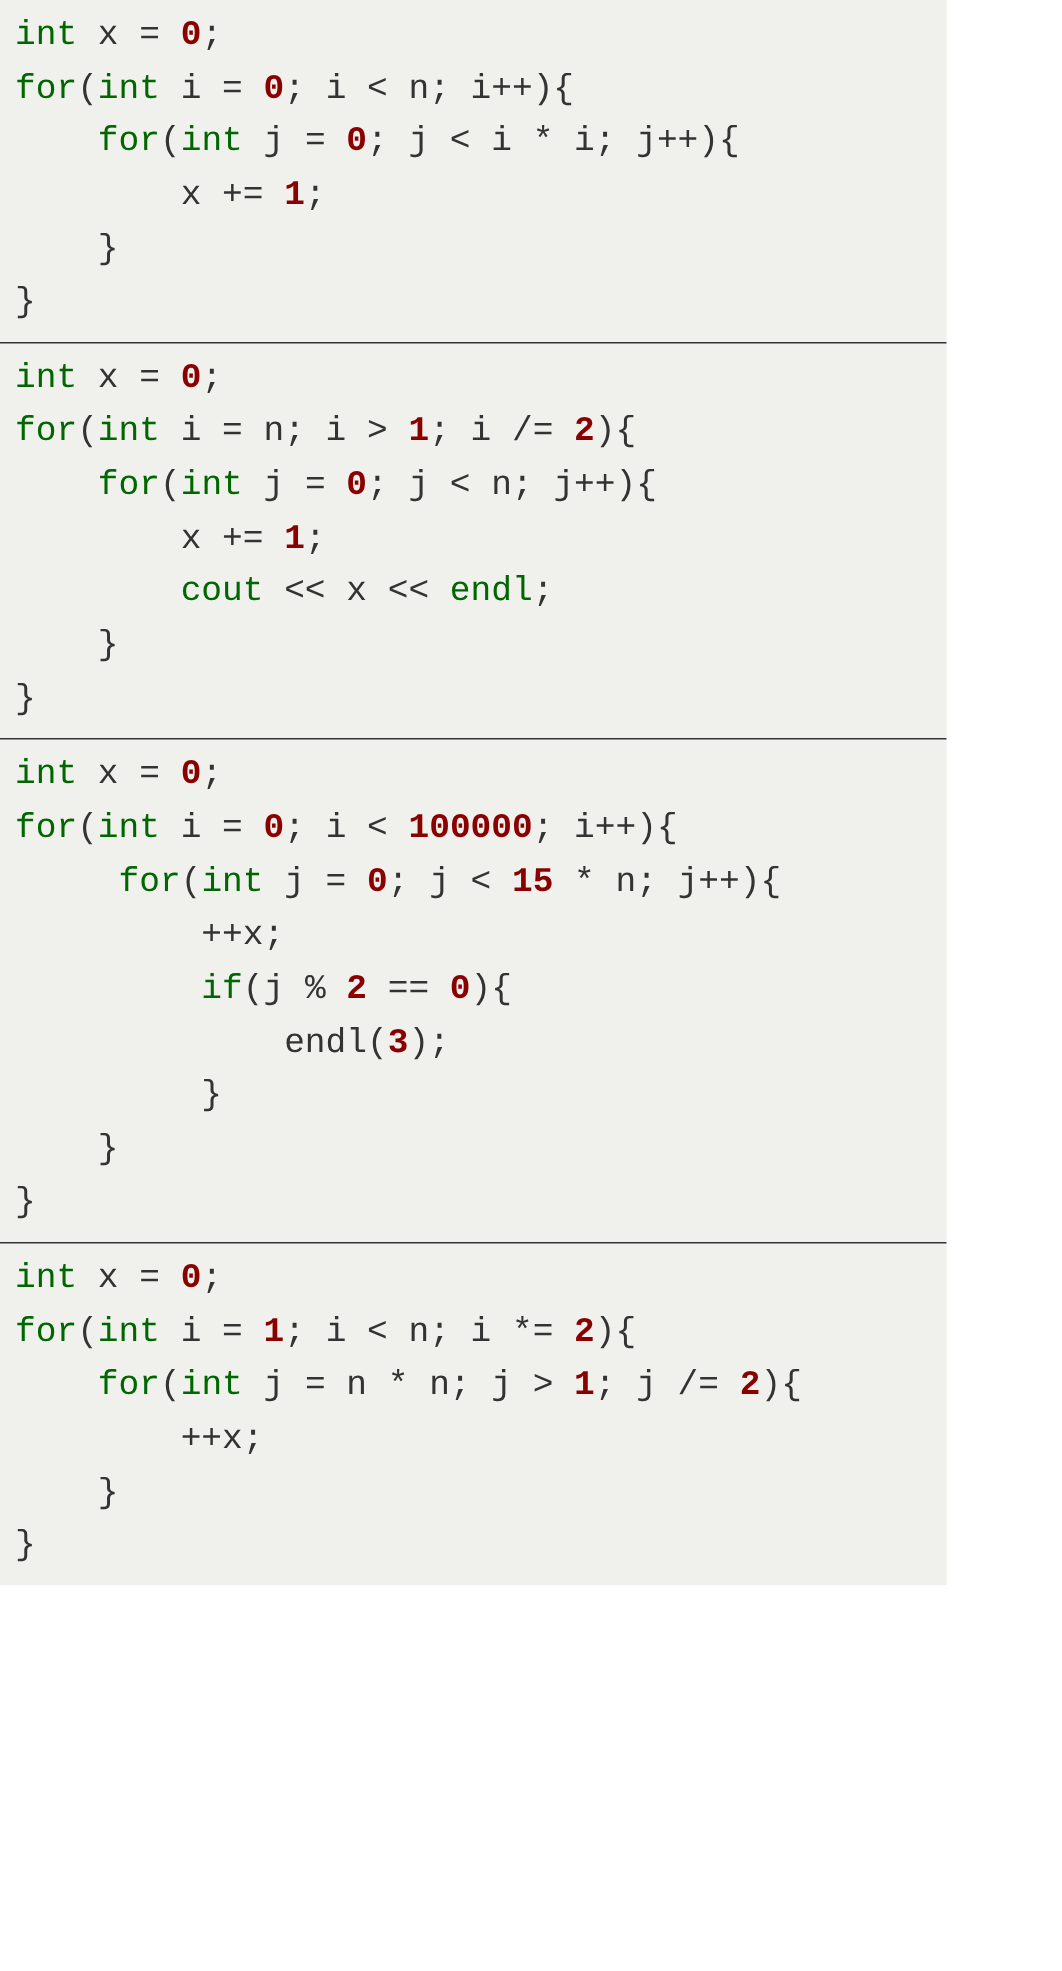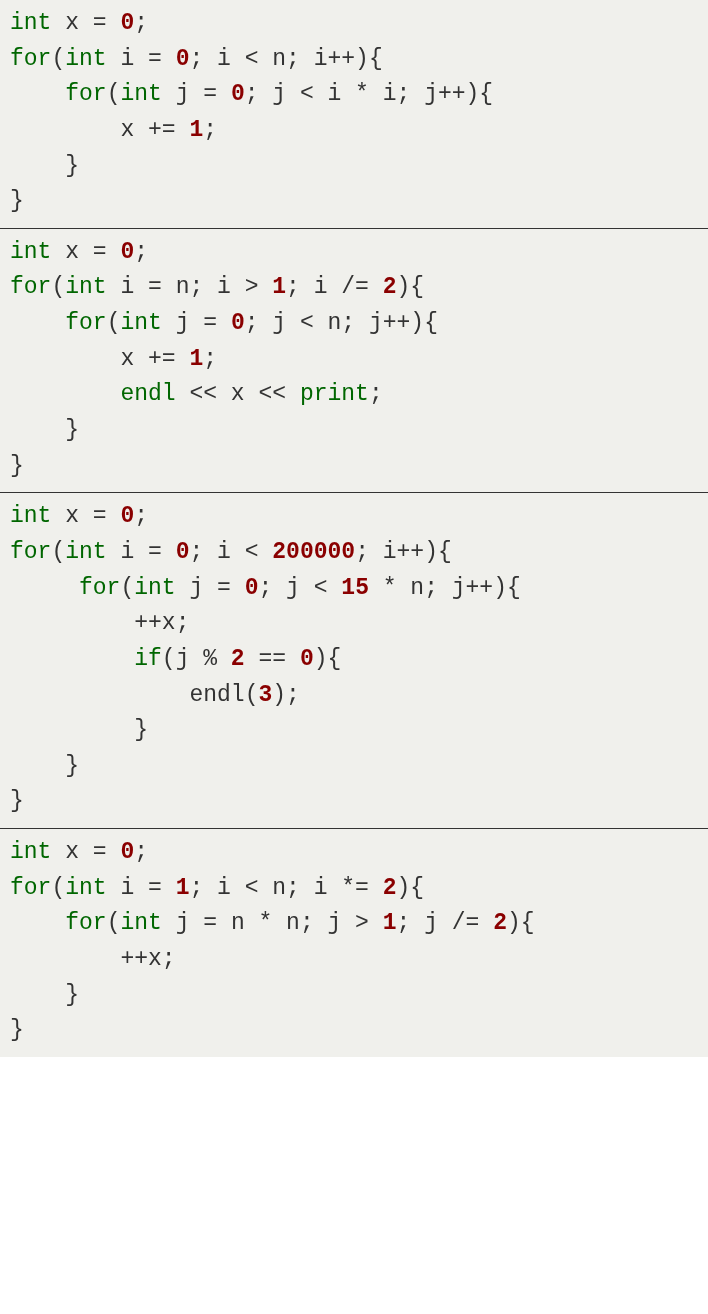--- a/index.html
+++ b/index.html
@@ -1,21 +1,21 @@
 <!DOCTYPE html>
 <html><head>
 <meta charset="utf-8">
 <style>
   html, body {
     margin: 0;
     padding: 0;
     background: #ffffff;
   }
   .page {
-    width: 708px;
+    width: 631px;
     background: #f0f0ec;
     font-family: Consolas, "Courier New", monospace;
     font-size: 23px;
     line-height: 1.55;
     color: #333333;
   }
   .block {
     padding: 6px 10px 8px 10px;
     border-bottom: 1px solid #333333;
   }
@@ -41,27 +41,27 @@
 <span class="text">    </span><span class="kw">for</span><span class="text">(</span><span class="kw">int</span><span class="text"> j = </span><span class="num">0</span><span class="text">; j &lt; i * i; j++){</span>
 <span class="text">        x += </span><span class="num">1</span><span class="text">;</span>
 <span class="text">    }</span>
 <span class="text">}</span></pre>
     </div>
     <div class="block">
       <pre><span class="kw">int</span><span class="text"> x = </span><span class="num">0</span><span class="text">;</span>
 <span class="kw">for</span><span class="text">(</span><span class="kw">int</span><span class="text"> i = n; i &gt; </span><span class="num">1</span><span class="text">; i /= </span><span class="num">2</span><span class="text">){</span>
 <span class="text">    </span><span class="kw">for</span><span class="text">(</span><span class="kw">int</span><span class="text"> j = </span><span class="num">0</span><span class="text">; j &lt; n; j++){</span>
 <span class="text">        x += </span><span class="num">1</span><span class="text">;</span>
-<span class="text">        </span><span class="kw">endl</span><span class="text"> &lt;&lt; x &lt;&lt; </span><span class="kw">print</span><span class="text">;</span>
+<span class="text">        </span><span class="kw">cout</span><span class="text"> &lt;&lt; x &lt;&lt; </span><span class="kw">endl</span><span class="text">;</span>
 <span class="text">    }</span>
 <span class="text">}</span></pre>
     </div>
     <div class="block">
       <pre><span class="kw">int</span><span class="text"> x = </span><span class="num">0</span><span class="text">;</span>
-<span class="kw">for</span><span class="text">(</span><span class="kw">int</span><span class="text"> i = </span><span class="num">0</span><span class="text">; i &lt; </span><span class="num">200000</span><span class="text">; i++){</span>
+<span class="kw">for</span><span class="text">(</span><span class="kw">int</span><span class="text"> i = </span><span class="num">0</span><span class="text">; i &lt; </span><span class="num">100000</span><span class="text">; i++){</span>
 <span class="text">     </span><span class="kw">for</span><span class="text">(</span><span class="kw">int</span><span class="text"> j = </span><span class="num">0</span><span class="text">; j &lt; </span><span class="num">15</span><span class="text"> * n; j++){</span>
 <span class="text">         ++x;</span>
 <span class="text">         </span><span class="kw">if</span><span class="text">(j % </span><span class="num">2</span><span class="text"> == </span><span class="num">0</span><span class="text">){</span>
 <span class="text">             endl(</span><span class="num">3</span><span class="text">);</span>
 <span class="text">         }</span>
 <span class="text">    }</span>
 <span class="text">}</span></pre>
     </div>
     <div class="block">
       <pre><span class="kw">int</span><span class="text"> x = </span><span class="num">0</span><span class="text">;</span>

